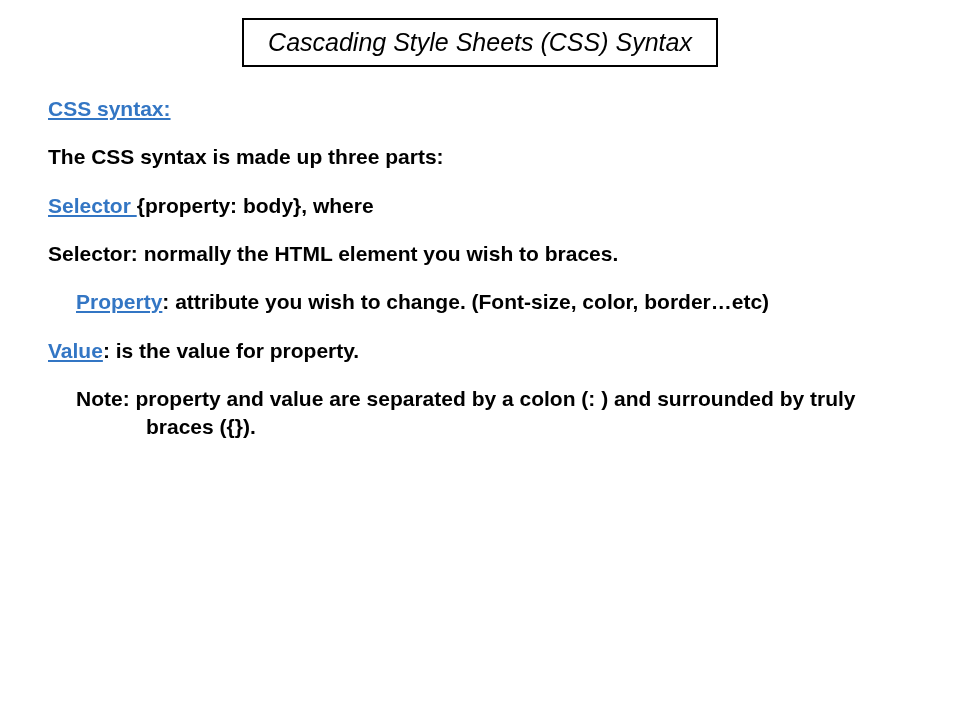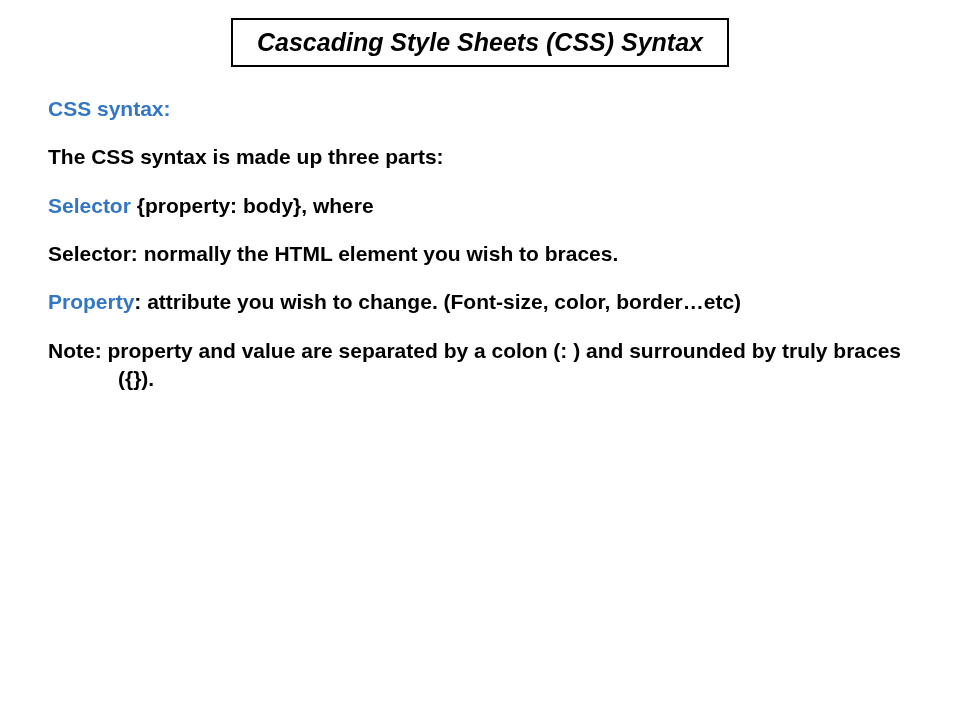--- a/index.html
+++ b/index.html
@@ -16,42 +16,44 @@
     }
     .title-box {
       border: 2px solid #000;
       padding: 8px 24px;
       margin: 0 auto 28px auto;
       width: fit-content;
       background: #fff;
     }
     .title-box h1 {
       font-size: 25px;
-      font-weight: bold;
+      font-weight: normal;
       font-style: italic;
       color: #000;
       text-align: center;
     }
     .content {
       padding-left: 8px;
     }
     .line {
       font-size: 21px;
       font-weight: bold;
       color: #000;
       margin-bottom: 20px;
       line-height: 1.35;
       padding-left: 0;
     }
     .line.indent-cont {
       padding-left: 70px;
       text-indent: -70px;
+      margin-left: 28px;
     }
     .blue {
       color: #3376c4;
+      text-decoration: underline;
     }
   </style>
 </head>
 <body>
 
 <div class="title-box">
   <h1>Cascading Style Sheets (CSS) Syntax</h1>
 </div>
 
 <div class="content">
@@ -66,17 +68,20 @@
     <span class="blue">Selector </span><span>{property: body}, where</span>
   </p>
 
   <p class="line">Selector: normally the HTML element you wish to braces.</p>
 
 
   <p class="line indent-cont">
     <span class="blue">Property</span><span>: attribute you wish to change. (Font-size, color, border…etc)</span>
   </p>
 
+  <p class="line">
+    <span class="blue">Value</span><span>: is the value for property.</span>
+  </p>
 
   <p class="line indent-cont">Note: property and value are separated by a colon (: ) and surrounded by truly braces ({}).</p>
 
 
 </div>
 
 </body></html>

